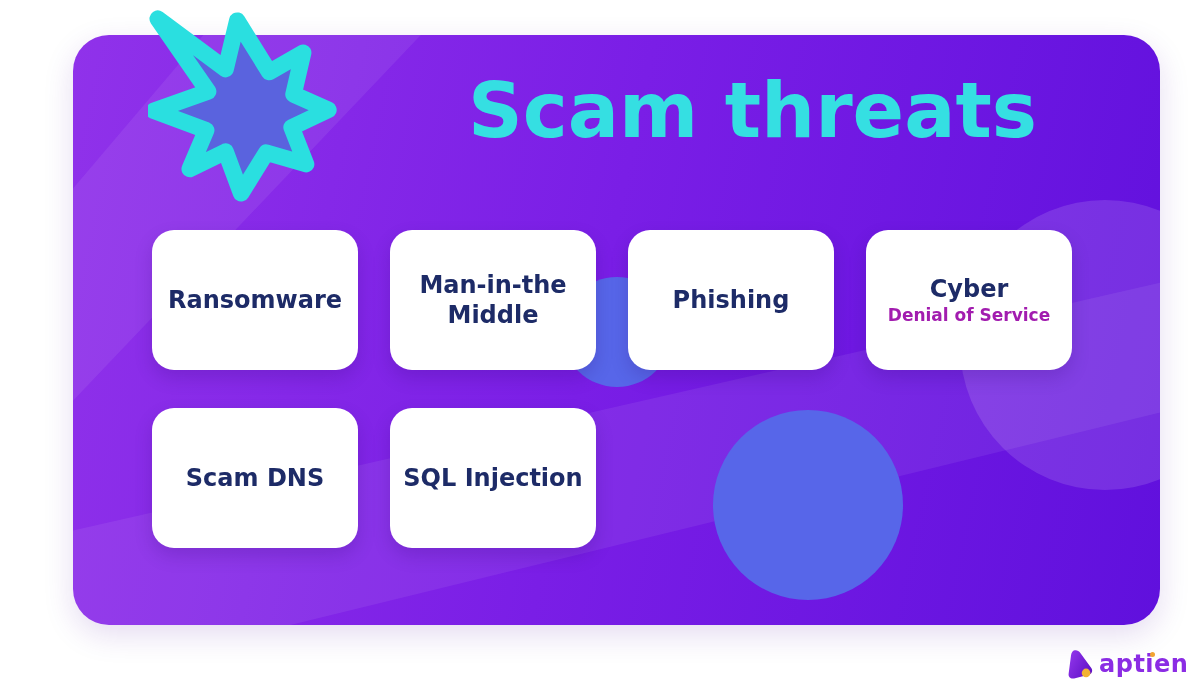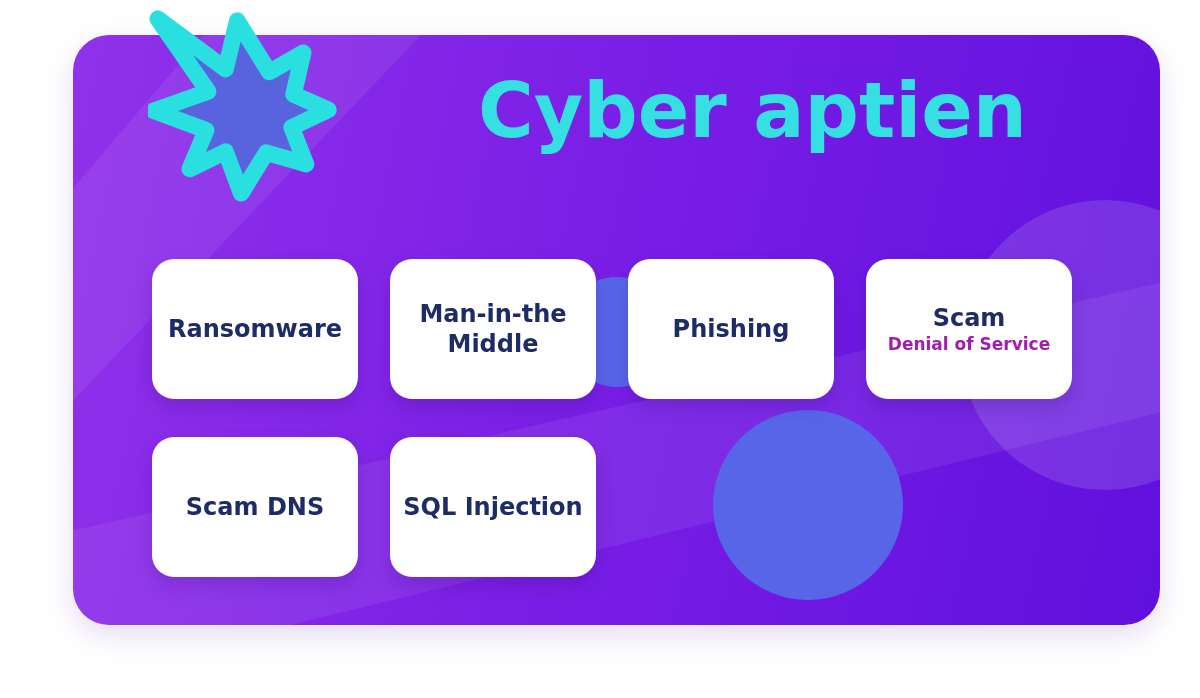--- a/index.html
+++ b/index.html
@@ -60,21 +60,21 @@
     font-size: 76px;
     font-weight: 800;
     letter-spacing: 0px;
     line-height: 1.25;
     white-space: nowrap;
   }
 
   
   .cards {
     position: absolute;
-    left: 79px; top: 224px;
+    left: 79px; top: 195px;
     display: grid;
     grid-template-columns: repeat(4, 206px);
     grid-auto-rows: 140px;
     column-gap: 32px;
     row-gap: 38px;
   }
   .card {
     background: #ffffff;
     border-radius: 22px;
     display: flex;
@@ -130,45 +130,64 @@
 
 <div class="stage">
 
   <div class="panel">
     <div class="band band-a"></div>
     <div class="band band-b"></div>
     <div class="blob blob-light-circle"></div>
     <div class="blob blob-blue-small"></div>
     <div class="blob blob-blue-large"></div>
 
-    <h1 class="title" style="color:#35dfe2;">Cyber aptien</h1>
+    <h1 class="title" style="color:#35dfe2;">Scam threats</h1>
 
     <div class="cards">
       <div class="card">
         <div class="card-label">Ransomware</div>
       </div>
       <div class="card">
         <div class="card-label">Man-in-the
 Middle</div>
       </div>
       <div class="card">
         <div class="card-label">Phishing</div>
       </div>
       <div class="card">
-        <div class="card-label">Scam</div>
+        <div class="card-label">Cyber</div>
         <div class="card-sublabel">Denial of Service</div>
       </div>
       <div class="card">
         <div class="card-label">Scam DNS</div>
       </div>
       <div class="card">
         <div class="card-label">SQL Injection</div>
       </div>
     </div>
   </div>
 
   <svg class="starburst" viewBox="0 0 200 200" aria-hidden="true">
     <path d="M92,12 L125,65 L160,45 L150,88 L186,104 L148,122 L163,160 L122,148
              L96,190 L80,147 L43,165 L60,125 L6,105 L62,85 L10,10 L80,62 Z" fill="#5a63de" stroke="#2adfe0" stroke-width="17" stroke-linejoin="round" stroke-linecap="round"></path>
   </svg>
 
+  <div class="brand">
+    <svg class="brand-mark" viewBox="0 0 34 36" aria-hidden="true">
+      <defs>
+        <linearGradient id="markGrad" x1="0" y1="0" x2="1" y2="1">
+          <stop offset="0" stop-color="#9a3cf2"></stop>
+          <stop offset="1" stop-color="#5d0fc4"></stop>
+        </linearGradient>
+      </defs>
+      <g transform="rotate(-14 16 18)">
+        <path d="M16,3 C18.2,3 20.2,4.6 21.2,7.2 L28.6,25.5 C29.9,28.7 27.8,31.8 24.2,31.8
+                 L8.2,31.8 C4.6,31.8 2.5,28.7 3.8,25.5 L11,7.2 C12,4.6 13.8,3 16,3 Z" fill="url(#markGrad)"></path>
+      </g>
+      <circle cx="24.5" cy="27.5" r="4.6" fill="#f2b233"></circle>
+    </svg>
+    <div class="brand-text">
+      <span>aptien</span>
+      <span class="brand-dot"></span>
+    </div>
+  </div>
 
 </div>
 
 </body></html>

